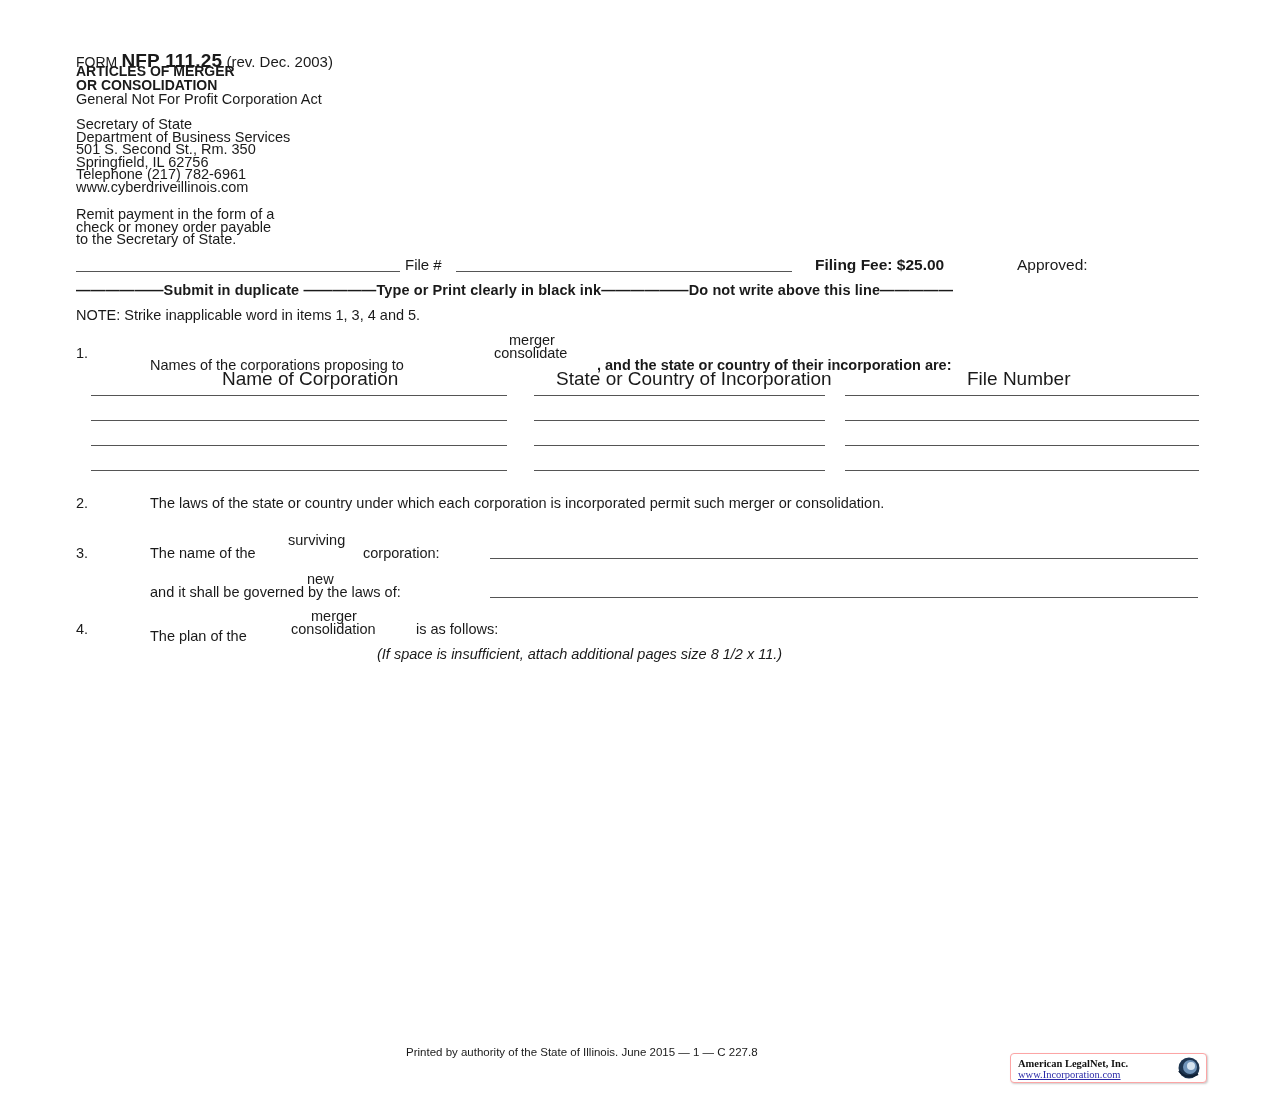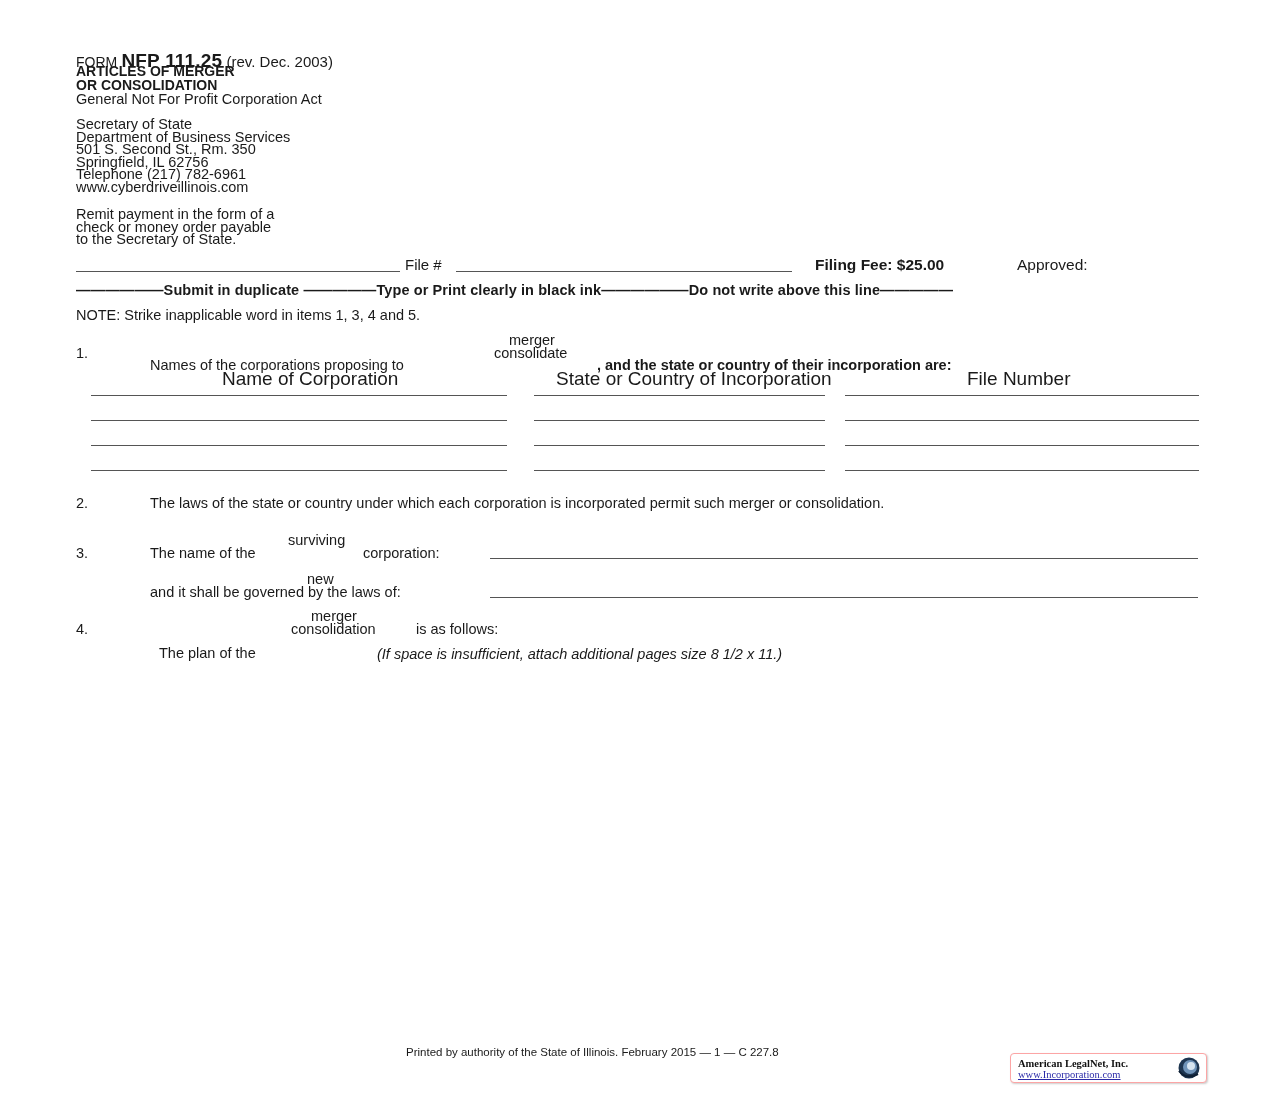--- a/index.html
+++ b/index.html
@@ -106,29 +106,29 @@
 <div class="abs stack" style="left:150px;top:545px;">The name of the</div>
 <div class="abs stack" style="left:288px;top:532px;">surviving</div>
 <div class="abs stack" style="left:307px;top:571px;">new</div>
 <div class="abs stack" style="left:363px;top:545px;">corporation:</div>
 <div class="uline" style="left:490px;top:558px;width:708px;"></div>
 
 <div class="abs stack" style="left:150px;top:584px;">and it shall be governed by the laws of:</div>
 <div class="uline" style="left:490px;top:597px;width:708px;"></div>
 
 <div class="abs stack" style="left:76px;top:621px;">4.</div>
-<div class="abs stack" style="left:150px;top:645px;margin-left:9px;">The plan of the</div>
+<div class="abs stack" style="left:150px;top:628px;">The plan of the</div>
 <div class="abs stack" style="left:311px;top:608px;">merger</div>
 <div class="abs stack" style="left:291px;top:621px;">consolidation</div>
 <div class="abs stack" style="left:416px;top:621px;">is as follows:</div>
 <div class="abs stack italic" style="left:377px;top:646px;">(If space is insufficient, attach additional pages size 8 1/2 x 11.)</div>
 
 <div class="abs" style="left:76px;top:670px;width:1124px;height:360px;"></div>
 
-<div class="abs" style="left:406px;top:1046px;font-size:11.5px;">Printed by authority of the State of Illinois. February 2015 — 1 — C 227.8</div>
+<div class="abs" style="left:406px;top:1046px;font-size:11.5px;">Printed by authority of the State of Illinois. June 2015 — 1 — C 227.8</div>
 
 <div class="logo">
   <div class="l1">American LegalNet, Inc.</div>
   <div class="l2">www.Incorporation.com</div>
   <svg class="globe" viewBox="0 0 26 24">
     <circle cx="13" cy="12" r="10.5" fill="#1d3550"></circle>
     <circle cx="14" cy="11" r="7" fill="#6f93b8"></circle>
     <circle cx="15" cy="10" r="4" fill="#d6e4f0"></circle>
     <path d="M3 15 Q10 24 22 18" stroke="#0f2034" stroke-width="2" fill="none"></path>
   </svg>

